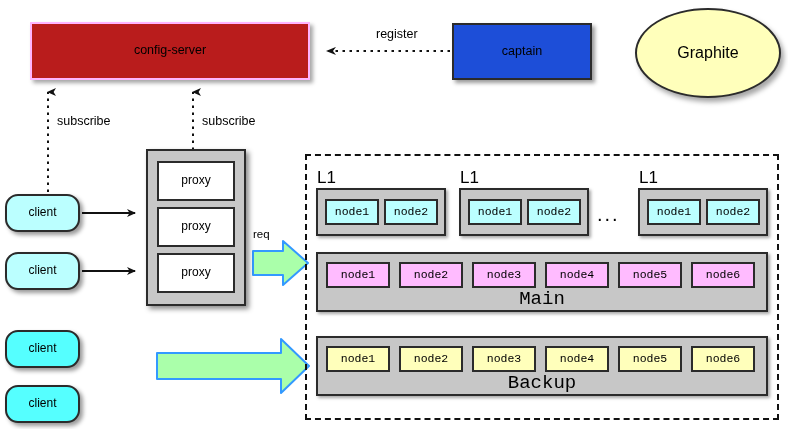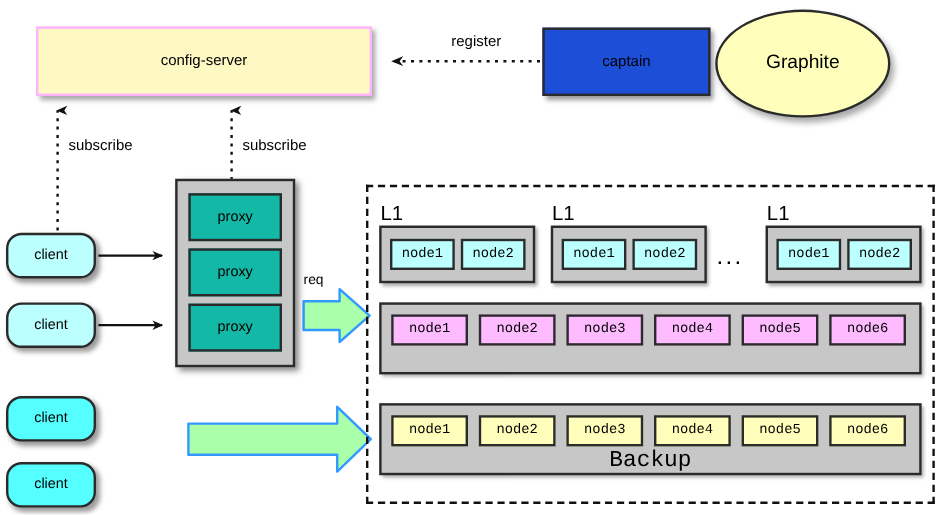--- a/index.html
+++ b/index.html
@@ -21,21 +21,21 @@
   .ctr {
     display: flex;
     align-items: center;
     justify-content: center;
     text-align: center;
     line-height: 1.1;
   }
 
   
   .config-server {
-    background: #fef9c3;
+    background: #b91c1c;
     border: 2px solid #ffb3ff;
     box-shadow: 3px 3px 4px rgba(0,0,0,0.35);
     font-size: 12.5px;
     color: #000;
   }
 
   
   .captain {
     background: #1d4ed8;
     border: 2px solid #2b2b2b;
@@ -65,21 +65,21 @@
   .client.light { background: #bbffff; }
   .client.bright { background: #55ffff; }
 
   
   .proxy-group {
     background: #c7c7c7;
     border: 2px solid #2b2b2b;
     box-shadow: 3px 3px 5px rgba(0,0,0,0.45);
   }
   .proxy {
-    background: #14b8a6;
+    background: #ffffff;
     border: 2px solid #2b2b2b;
     font-size: 12px;
     color: #000;
   }
 
   
   .cluster-dashed {
     border: 2.5px dashed #111;
     background: transparent;
   }
@@ -183,21 +183,21 @@
   </svg>
 
   <div class="abs ctr config-server" style="left:30px; top:22px; width:280px; height:58px;">
     <span>config-server</span>
   </div>
 
   <div class="abs ctr captain" style="left:452px; top:23px; width:140px; height:57px;">
     <span>captain</span>
   </div>
 
-  <div class="abs ctr graphite" style="left:596px; top:8px; width:146px; height:90px;justify-content:center;">
+  <div class="abs ctr graphite" style="left:635px; top:8px; width:146px; height:90px;justify-content:center;">
     <span>Graphite</span>
   </div>
 
   <div class="abs edge-label" style="left:376px; top:27px;">register</div>
 
   <div class="abs edge-label" style="left:57px; top:114px;">subscribe</div>
 
   <div class="abs edge-label" style="left:202px; top:114px;">subscribe</div>
 
   <div class="abs req-label" style="left:253px; top:228px;">req</div>
@@ -273,20 +273,21 @@
     </div>
     <div class="abs ctr node pink" style="left:227px; top:8px; width:64px; height:26px;">
       <span>node4</span>
     </div>
     <div class="abs ctr node pink" style="left:300px; top:8px; width:64px; height:26px;">
       <span>node5</span>
     </div>
     <div class="abs ctr node pink" style="left:373px; top:8px; width:64px; height:26px;">
       <span>node6</span>
     </div>
+    <div class="abs ctr tier-label" style="left:0px; top:34px; width:448px; height:22px;">Main</div>
   </div>
 
   <div class="abs node-group shadowed" style="left:316px; top:336px; width:452px; height:60px;">
     <div class="abs ctr node yellow" style="left:8px; top:8px; width:64px; height:26px;">
       <span>node1</span>
     </div>
     <div class="abs ctr node yellow" style="left:81px; top:8px; width:64px; height:26px;">
       <span>node2</span>
     </div>
     <div class="abs ctr node yellow" style="left:154px; top:8px; width:64px; height:26px;">

